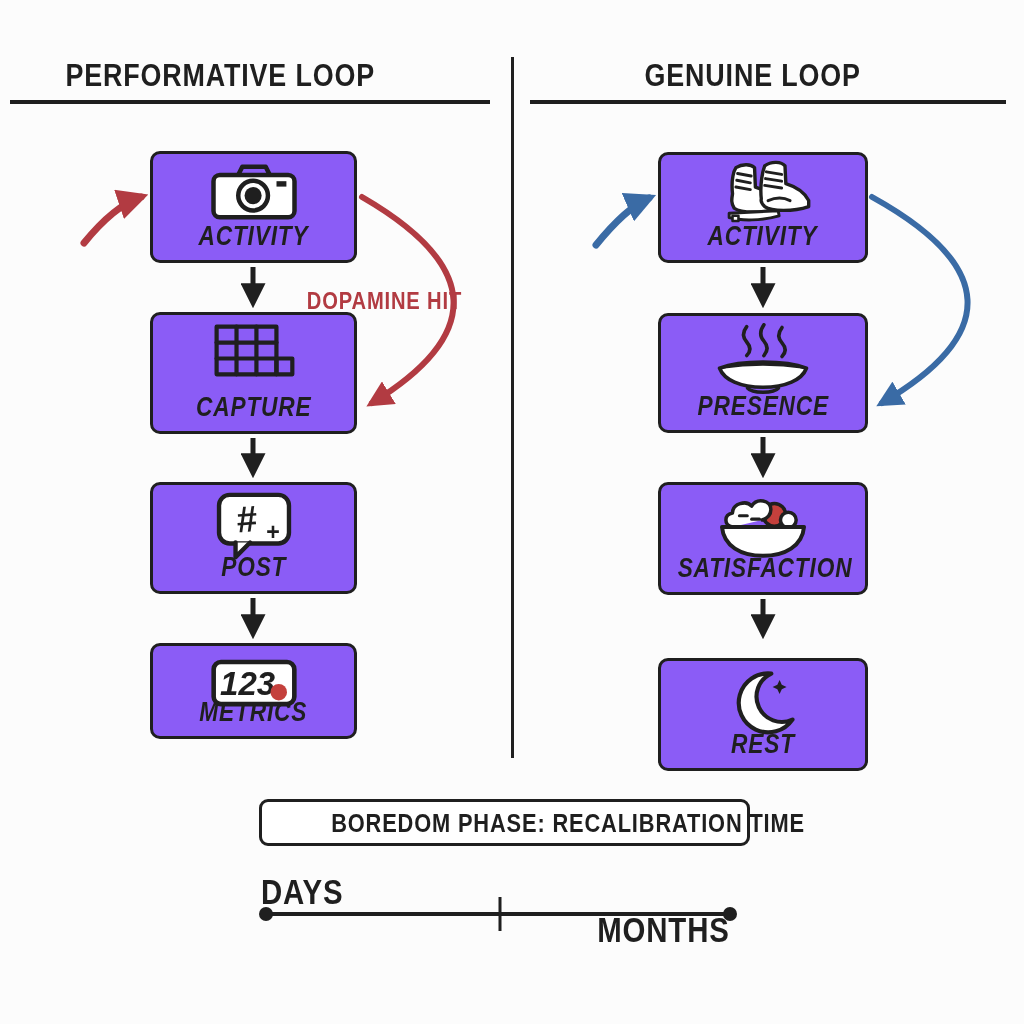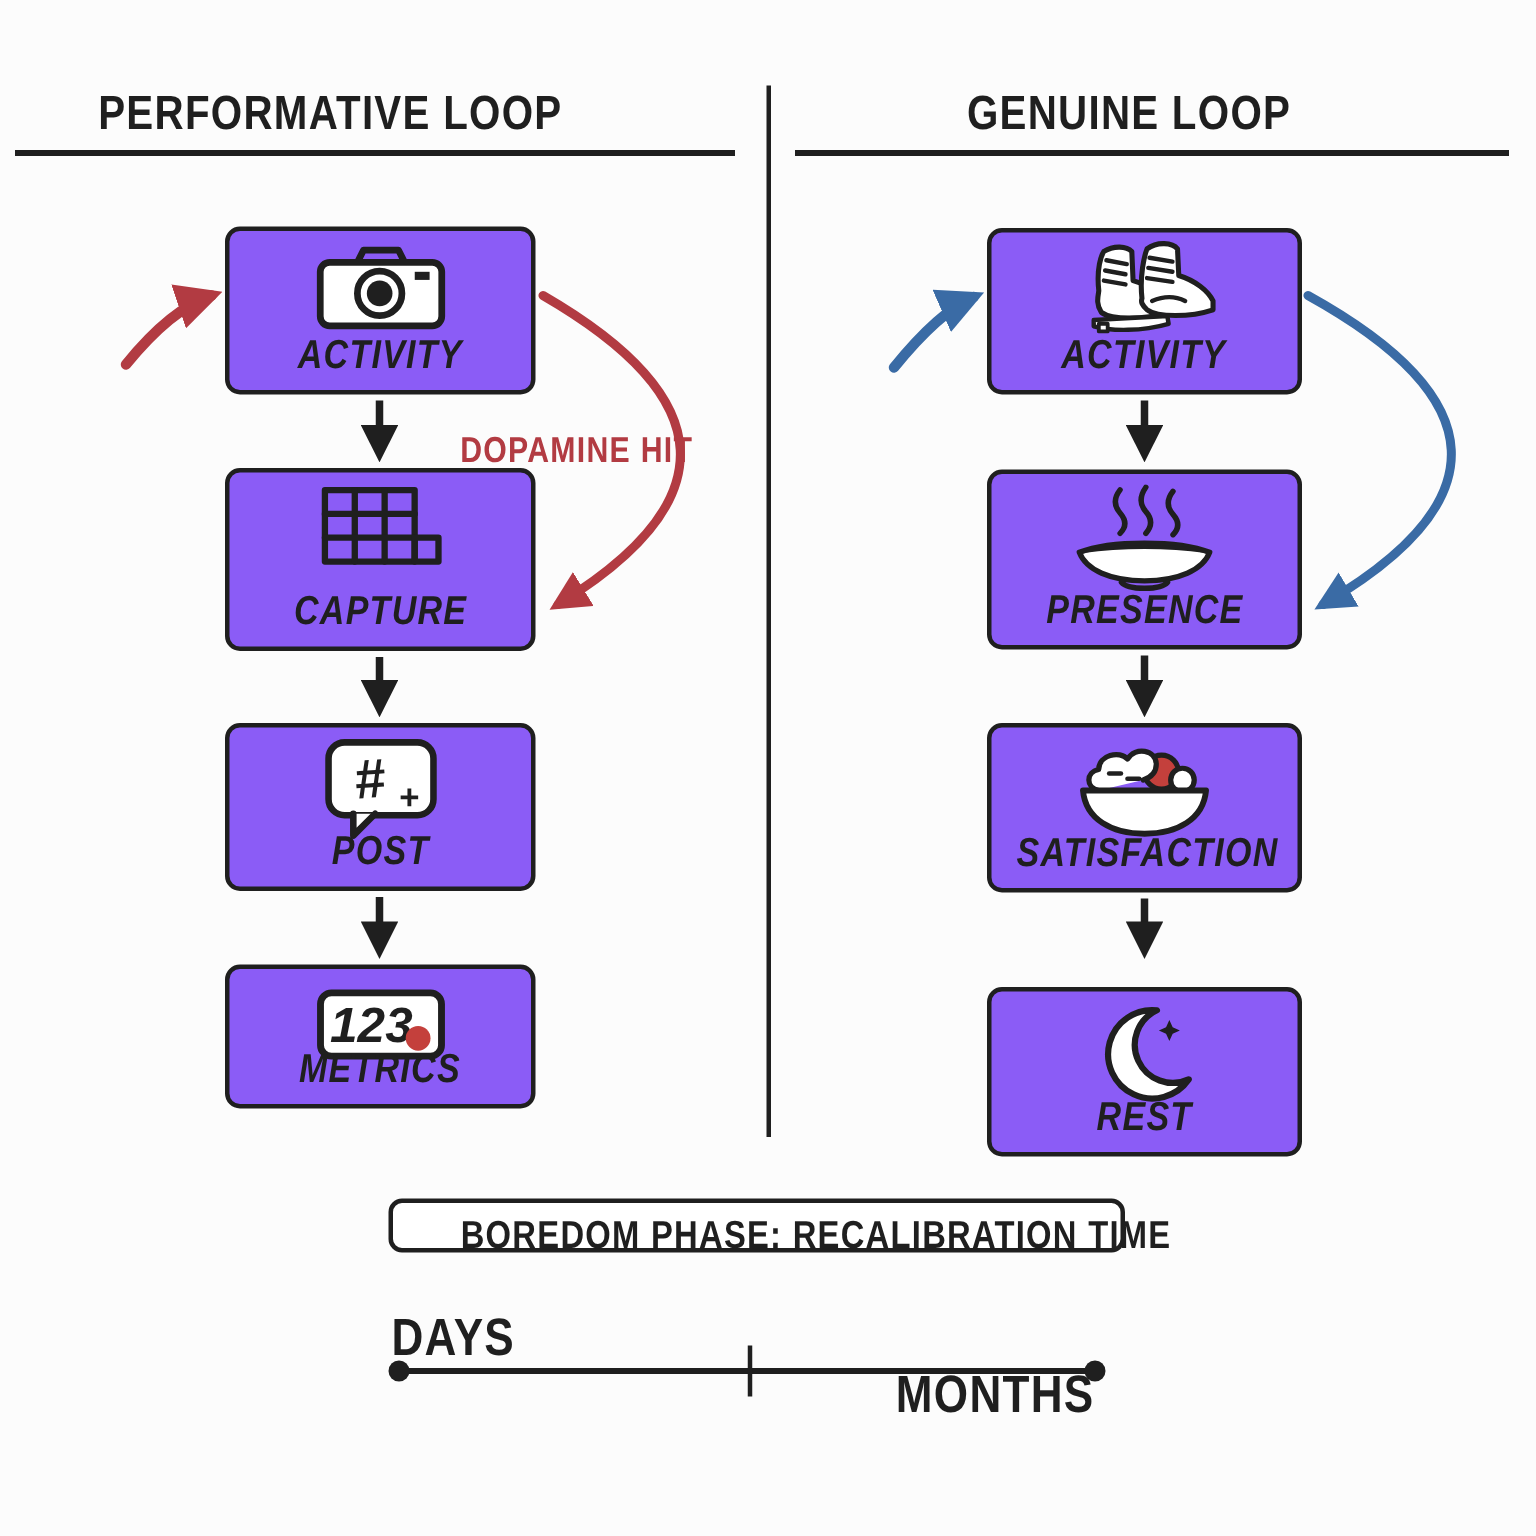--- a/index.html
+++ b/index.html
@@ -174,21 +174,21 @@
         <path d="M59 13 l2.4 5.2 5.2 2.4 -5.2 2.4 -2.4 5.2 -2.4 -5.2 -5.2 -2.4 5.2 -2.4 Z" class="fl-ink"></path>
       </svg>
     </div>
     <div class="box-label"><span class="cx">REST</span></div>
   </div>
 
   <div class="loop-label red" style="left:284px; top:287px; width:200px;">
     <span class="cx">DOPAMINE HIT</span>
   </div>
 
-  <div class="phase-box" style="left:259px; top:799px; width:491px; height:36px;">
+  <div class="phase-box" style="left:259px; top:799px; width:491px; height:47px;padding-left:24px;">
     <span class="cx">BOREDOM PHASE: RECALIBRATION TIME</span>
   </div>
 
   <div class="tl-label" style="left:261px; top:872px;">
     <span class="cx oxl">DAYS</span>
   </div>
   <div class="tl-label" style="left:558px; top:910px; width:172px; text-align:right;">
     <span class="cx oxr">MONTHS</span>
   </div>
 

